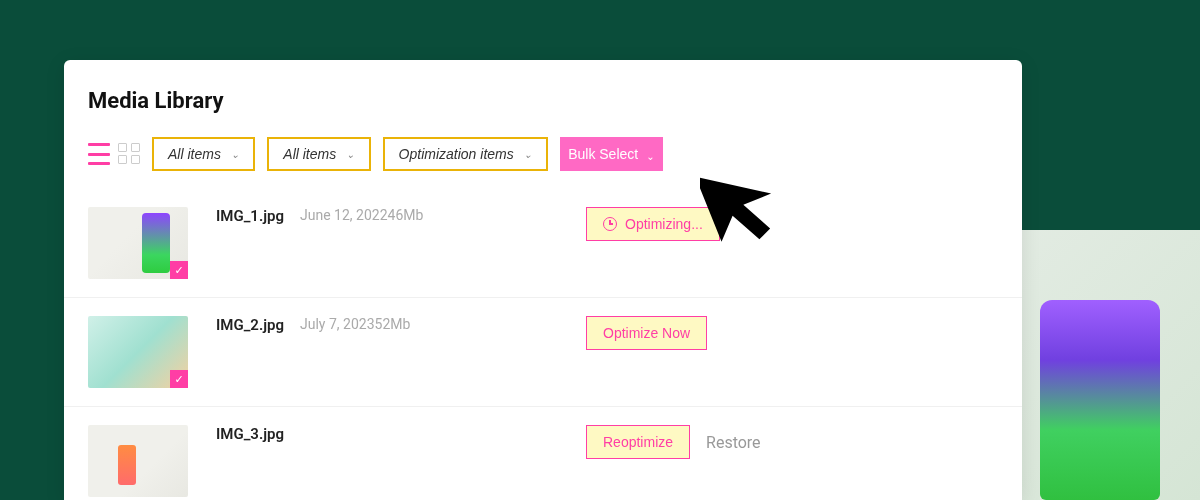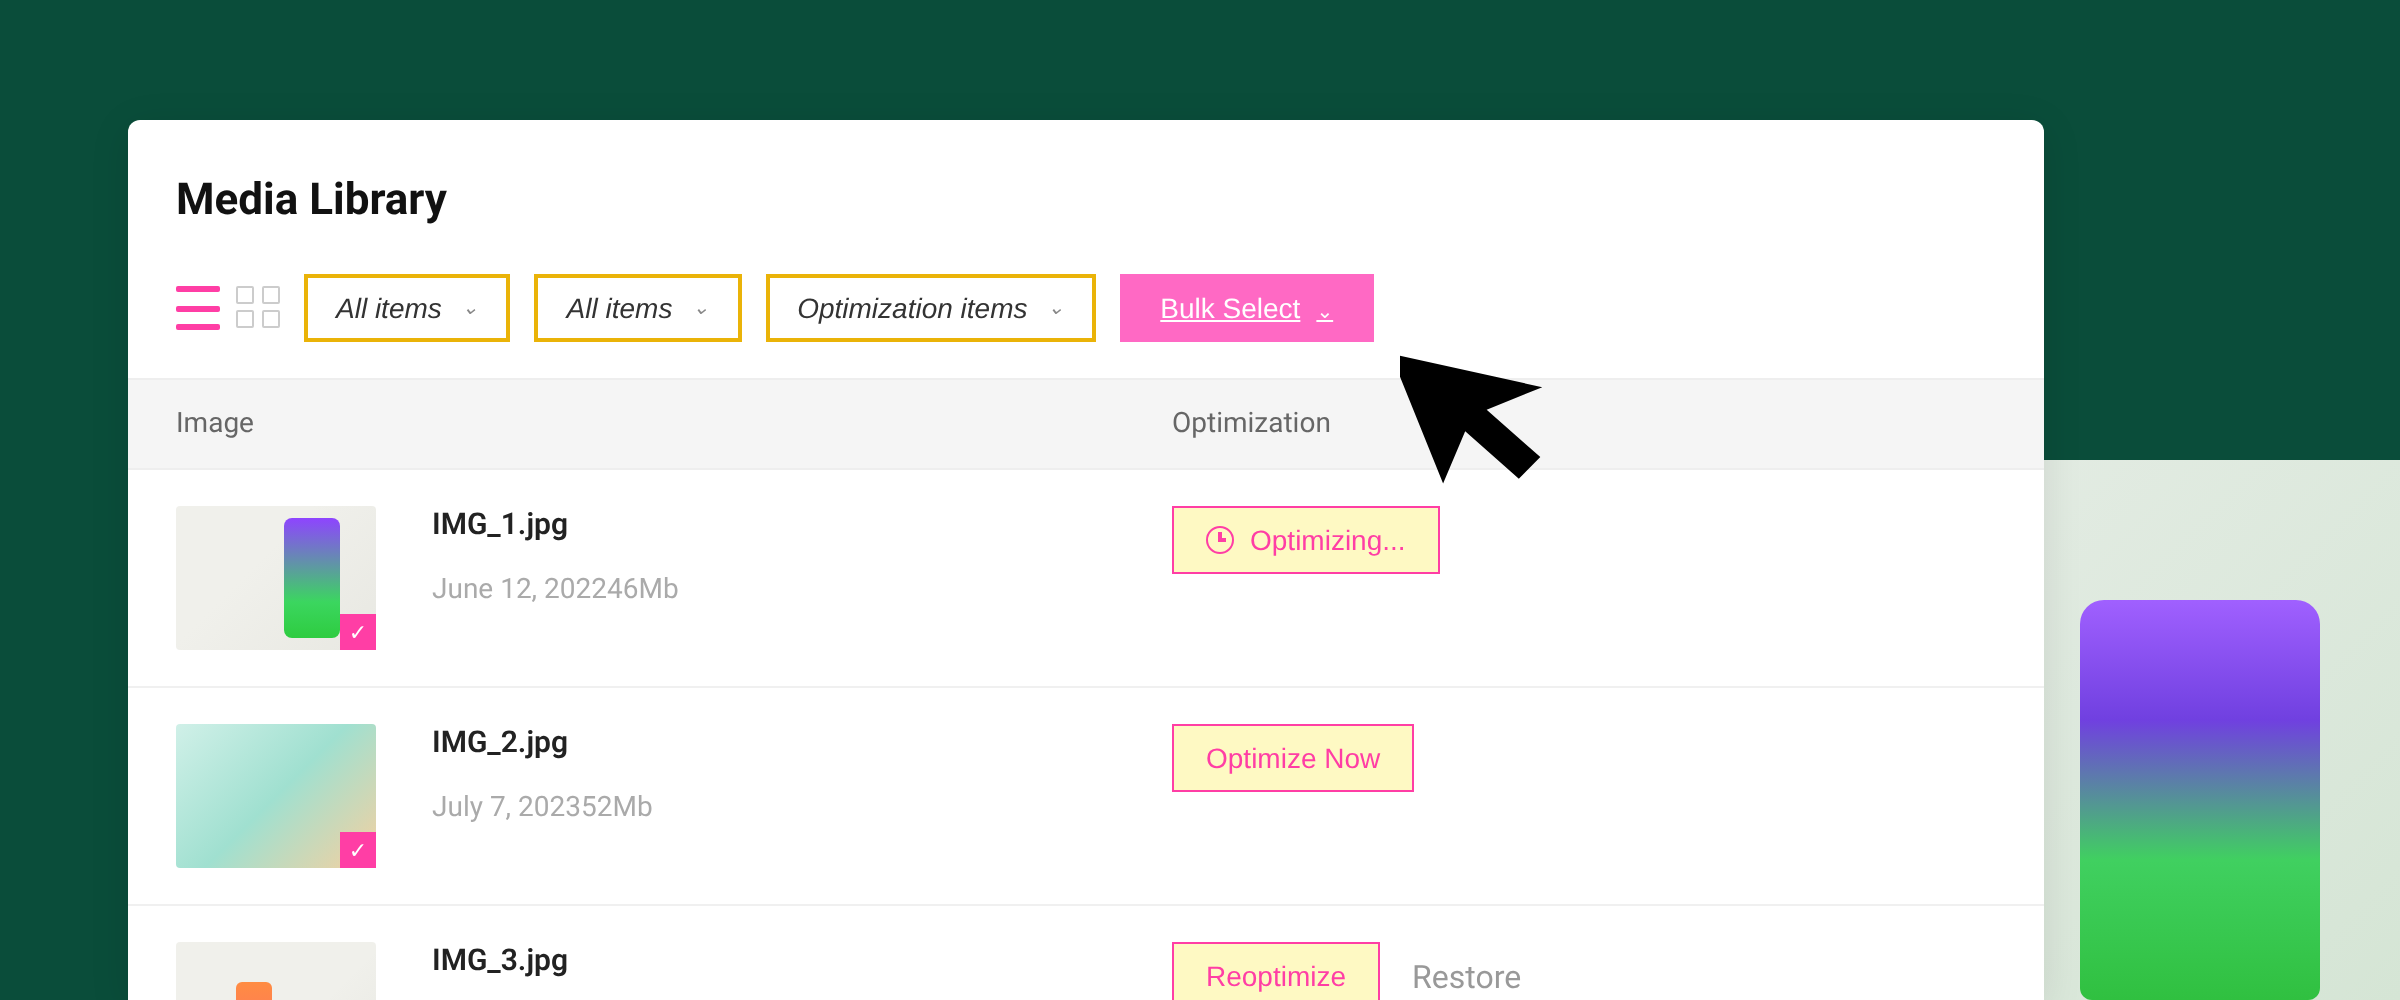--- a/index.html
+++ b/index.html
@@ -78,27 +78,26 @@
       font-style: italic;
     }
     .chev {
       font-size: 10px;
       color: #888;
     }
     .bulk-btn {
       background: #ff69c4;
       color: #fff;
       border: none;
-      padding: 9px 20px;
+      padding: 9px 8px;
       font-size: 14px;
       cursor: pointer;
       display: flex;
       align-items: flex-end;
       gap: 8px;
-      text-decoration: underline;
     }
     .bulk-btn .chev { color: #fff; }
     .table-head {
       display: flex;
       background: #f5f5f5;
       padding: 14px 24px;
       font-size: 14px;
       color: #666;
       border-top: 1px solid #eee;
       border-bottom: 1px solid #eee;
@@ -154,21 +153,21 @@
       background: #ff3ea5;
       color: #fff;
       font-size: 11px;
       display: flex;
       align-items: center;
       justify-content: center;
     }
     .meta {
       flex: 0 0 370px;
       display: flex;
-      flex-direction: column;
+      flex-direction: row;
       gap: 16px;
     }
     .fname { font-size: 15px; font-weight: 600; color: #222; }
     .subline { display: flex; justify-content: flex-start; color: #aaa; font-size: 14px; max-width: 310px; }
     .opt-cell {
       flex: 1;
       display: flex;
       align-items: center;
       gap: 16px;
     }
@@ -294,24 +293,20 @@
     <button class="dropdown">
       <span>Optimization items</span>
       <span class="chev">⌄</span>
     </button>
     <button class="bulk-btn">
       <span>Bulk Select</span>
       <span class="chev">⌄</span>
     </button>
   </div>
 
-  <div class="table-head">
-    <div class="col-image">Image</div>
-    <div class="col-opt">Optimization</div>
-  </div>
 
   <div class="row">
     <div class="thumb-wrap">
       <div class="thumb th1"></div>
       <div class="check">✓</div>
     </div>
     <div class="meta">
       <div class="fname">IMG_1.jpg</div>
       <div class="subline">
         <span>June 12, 2022</span>

